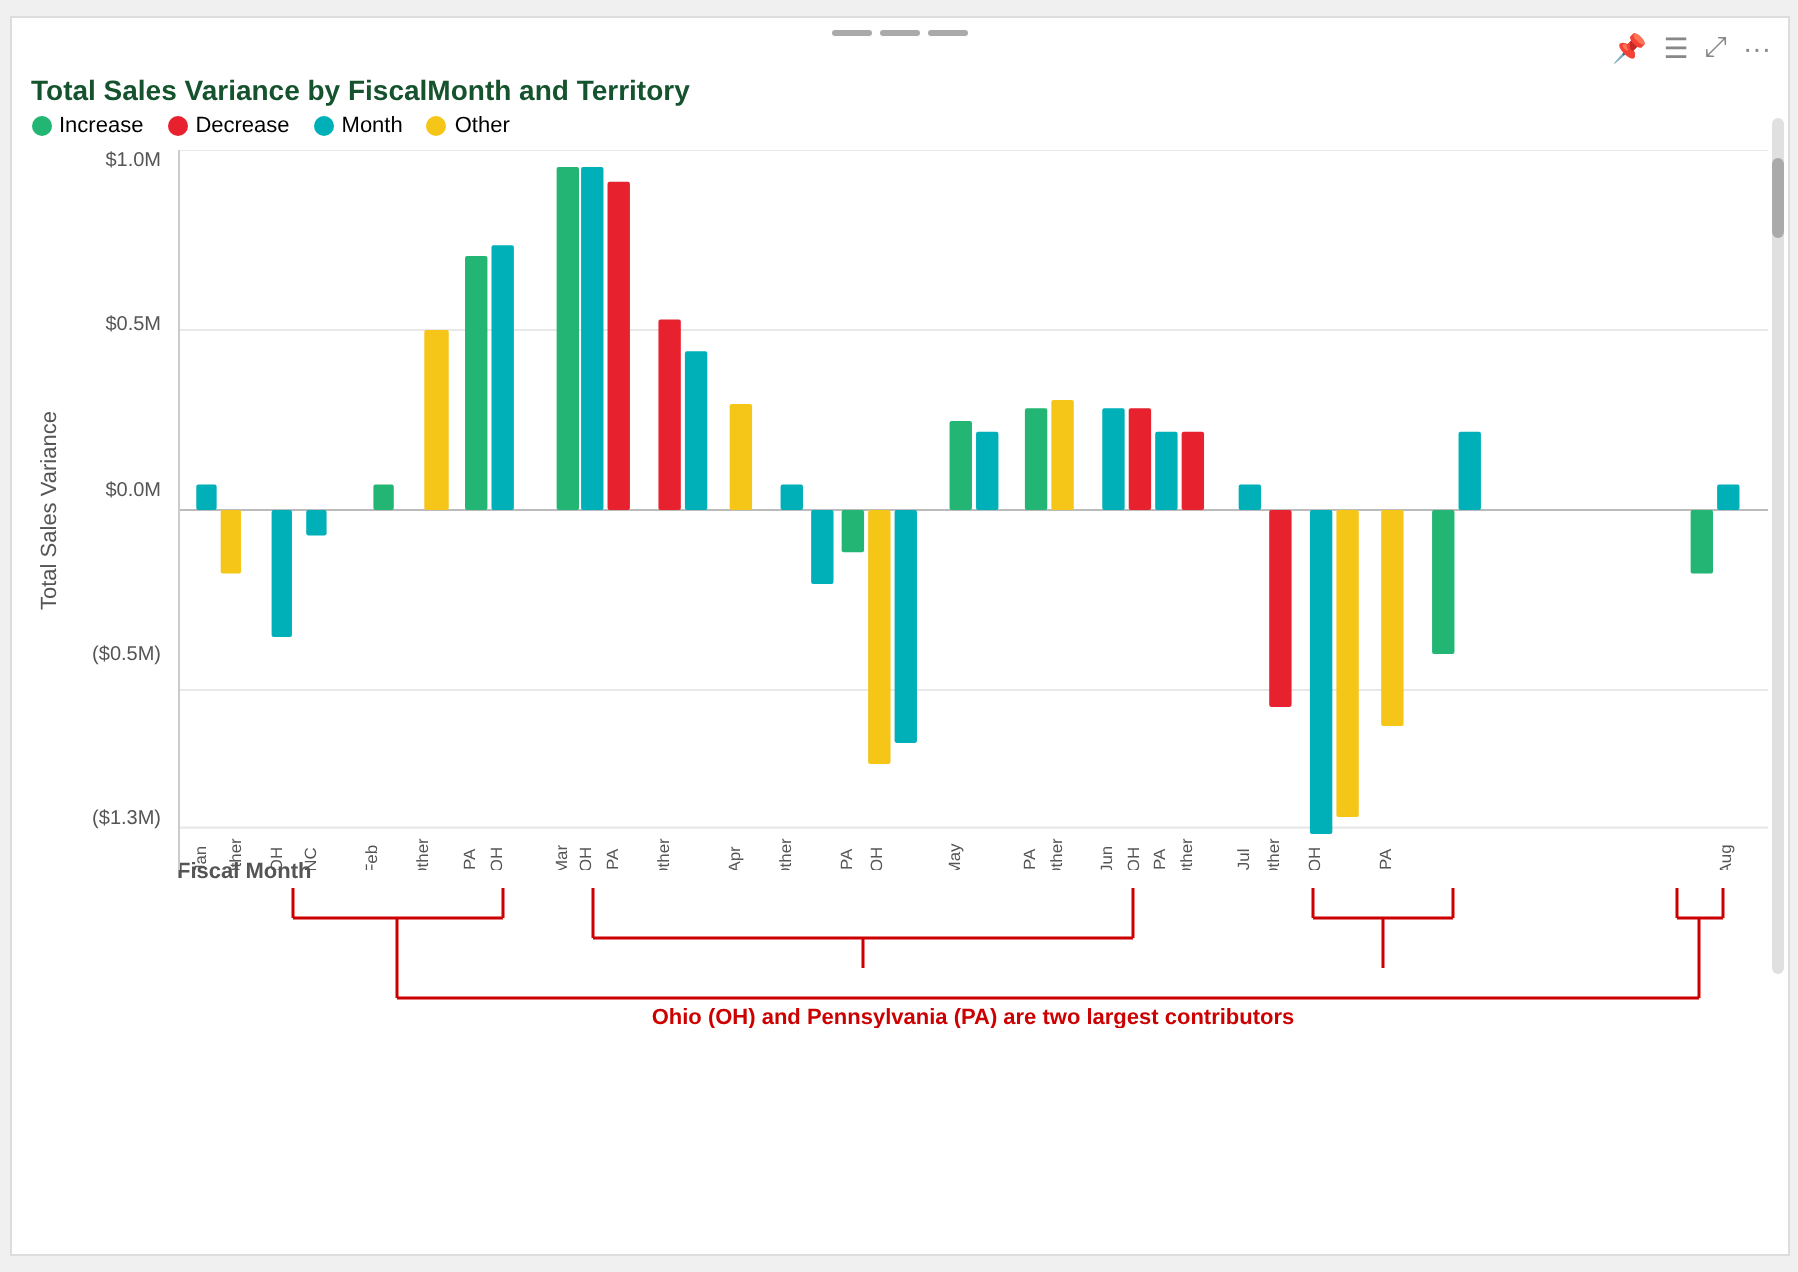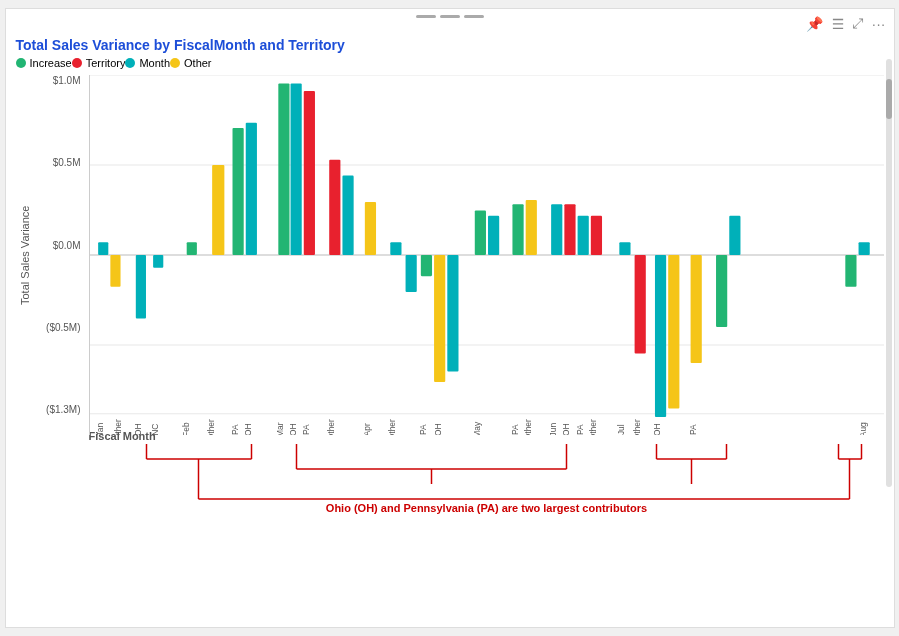--- a/index.html
+++ b/index.html
@@ -45,26 +45,27 @@
       align-items: center;
     }
     .card-icon {
       color: #888;
       font-size: 14px;
       cursor: pointer;
     }
     .chart-title {
       font-size: 14px;
       font-weight: 700;
-      color: #1d4ed8;
+      color: #14532d;
       margin-top: 20px;
       margin-bottom: 4px;
     }
     .legend {
       display: flex;
+      gap: 12px;
       margin-bottom: 6px;
       align-items: center;
       font-size: 11px;
     }
     .legend-item {
       display: flex;
       align-items: center;
       gap: 4px;
     }
     .legend-dot {
@@ -144,21 +145,21 @@
 
   <div class="chart-title">Total Sales Variance by FiscalMonth and Territory</div>
 
   <div class="legend">
     <div class="legend-item">
       <div class="legend-dot" style="background:#22b573;"></div>
       <span>Increase</span>
     </div>
     <div class="legend-item">
       <div class="legend-dot" style="background:#e8212e;"></div>
-      <span>Territory</span>
+      <span>Decrease</span>
     </div>
     <div class="legend-item">
       <div class="legend-dot" style="background:#00b0b9;"></div>
       <span>Month</span>
     </div>
     <div class="legend-item">
       <div class="legend-dot" style="background:#f5c518;"></div>
       <span>Other</span>
     </div>
   </div>

